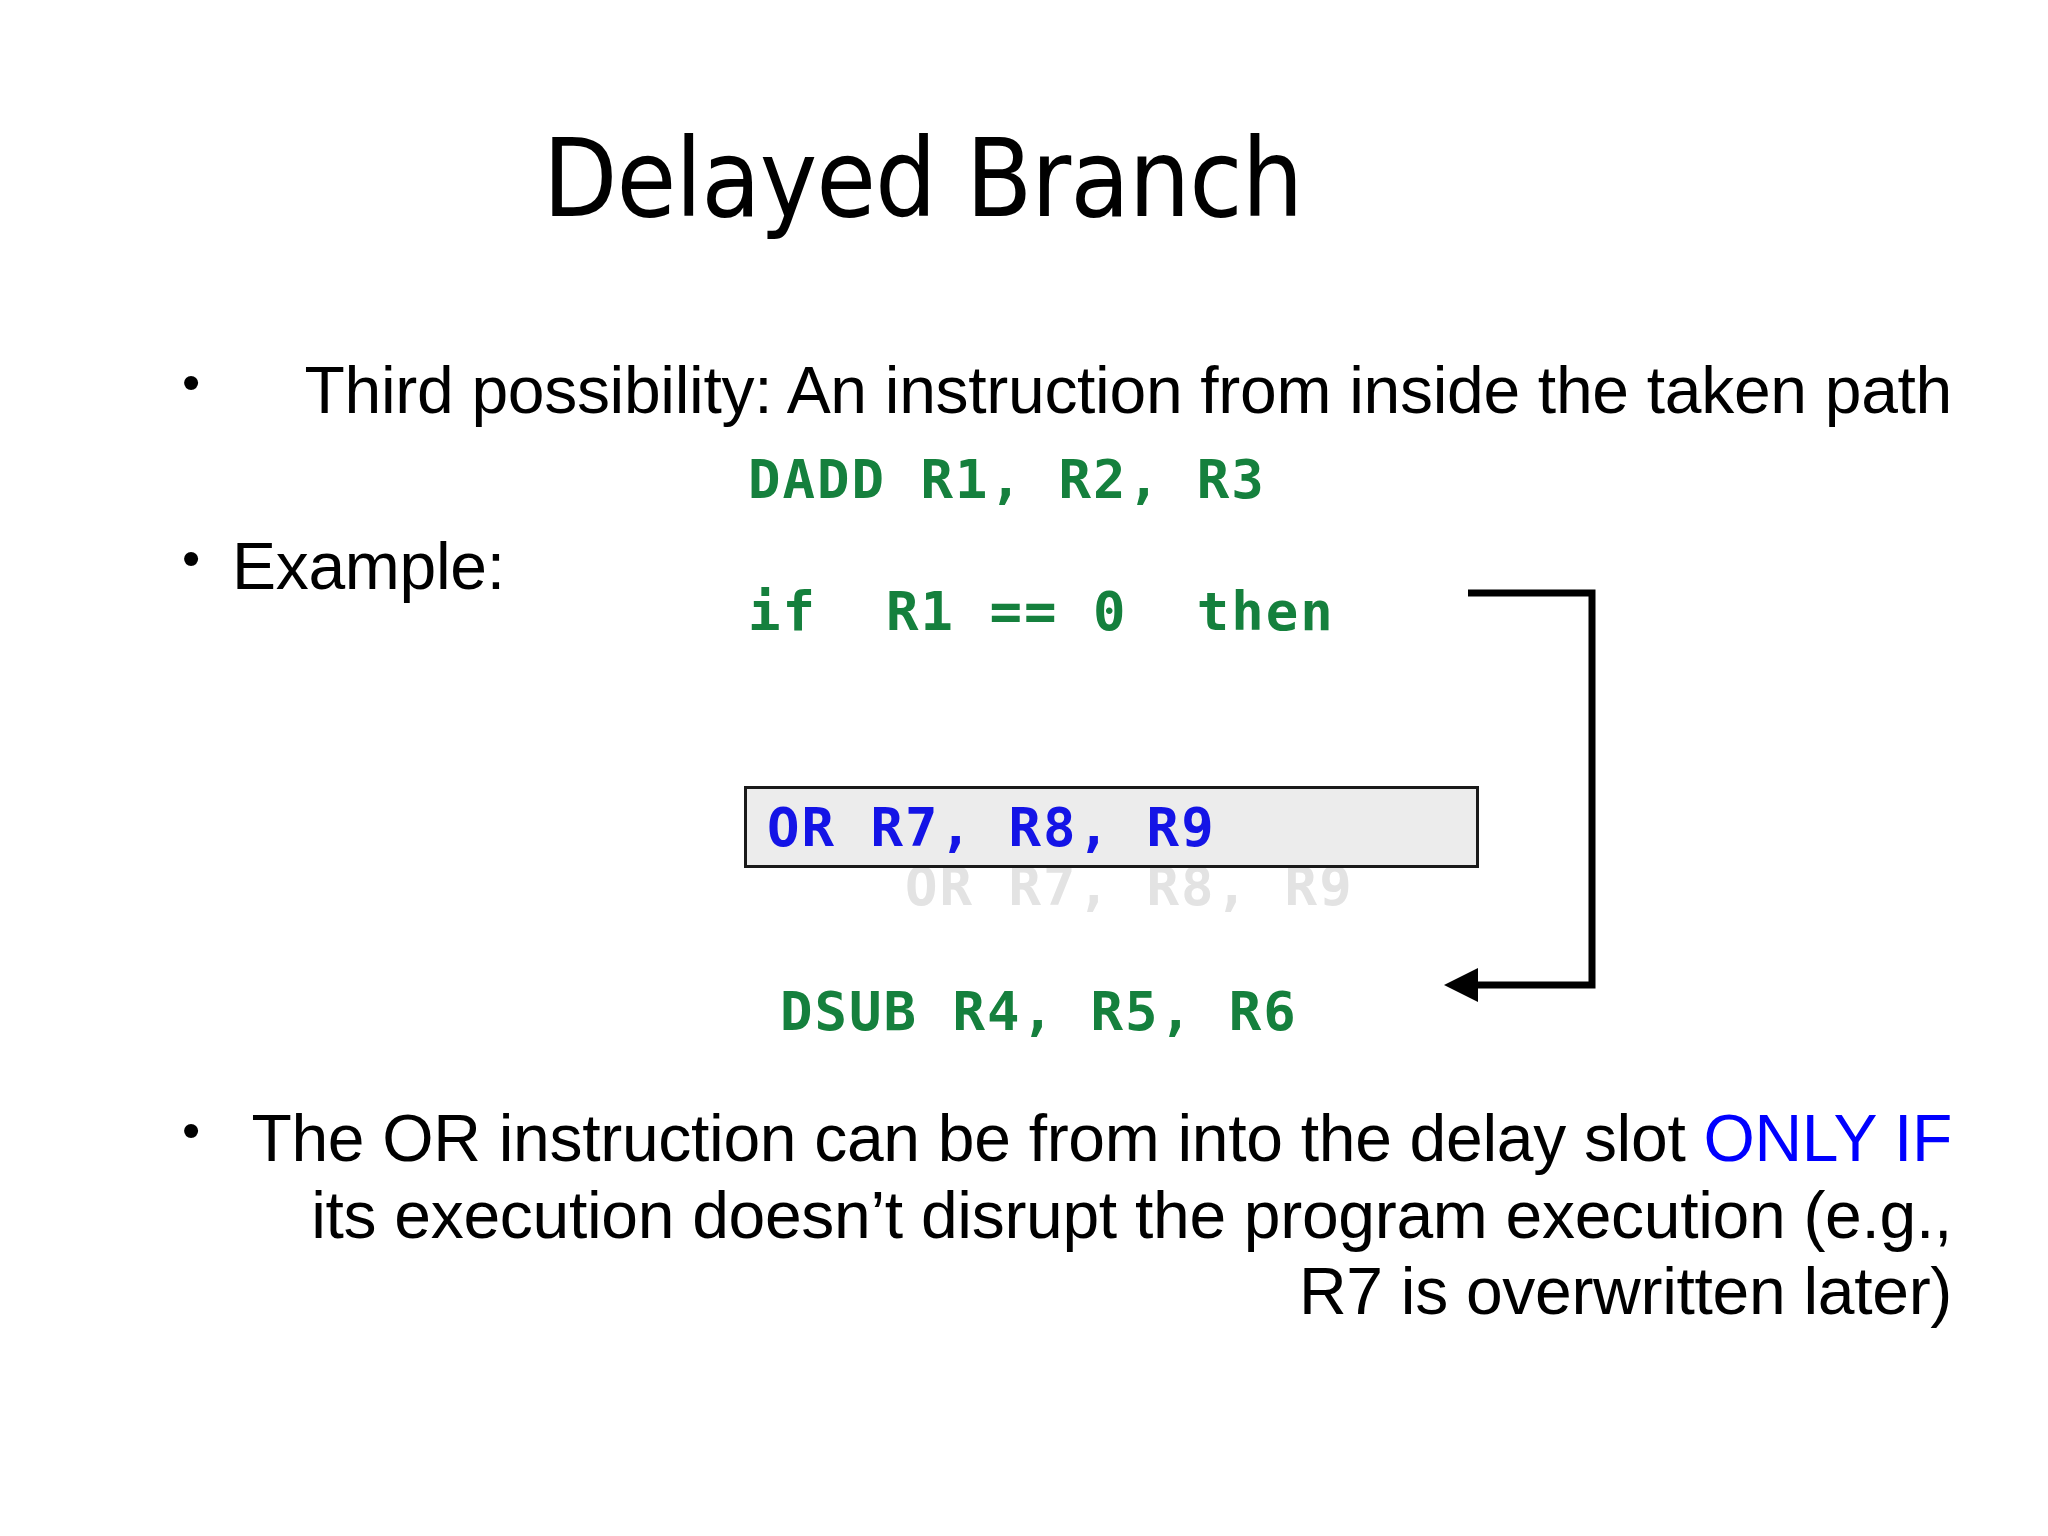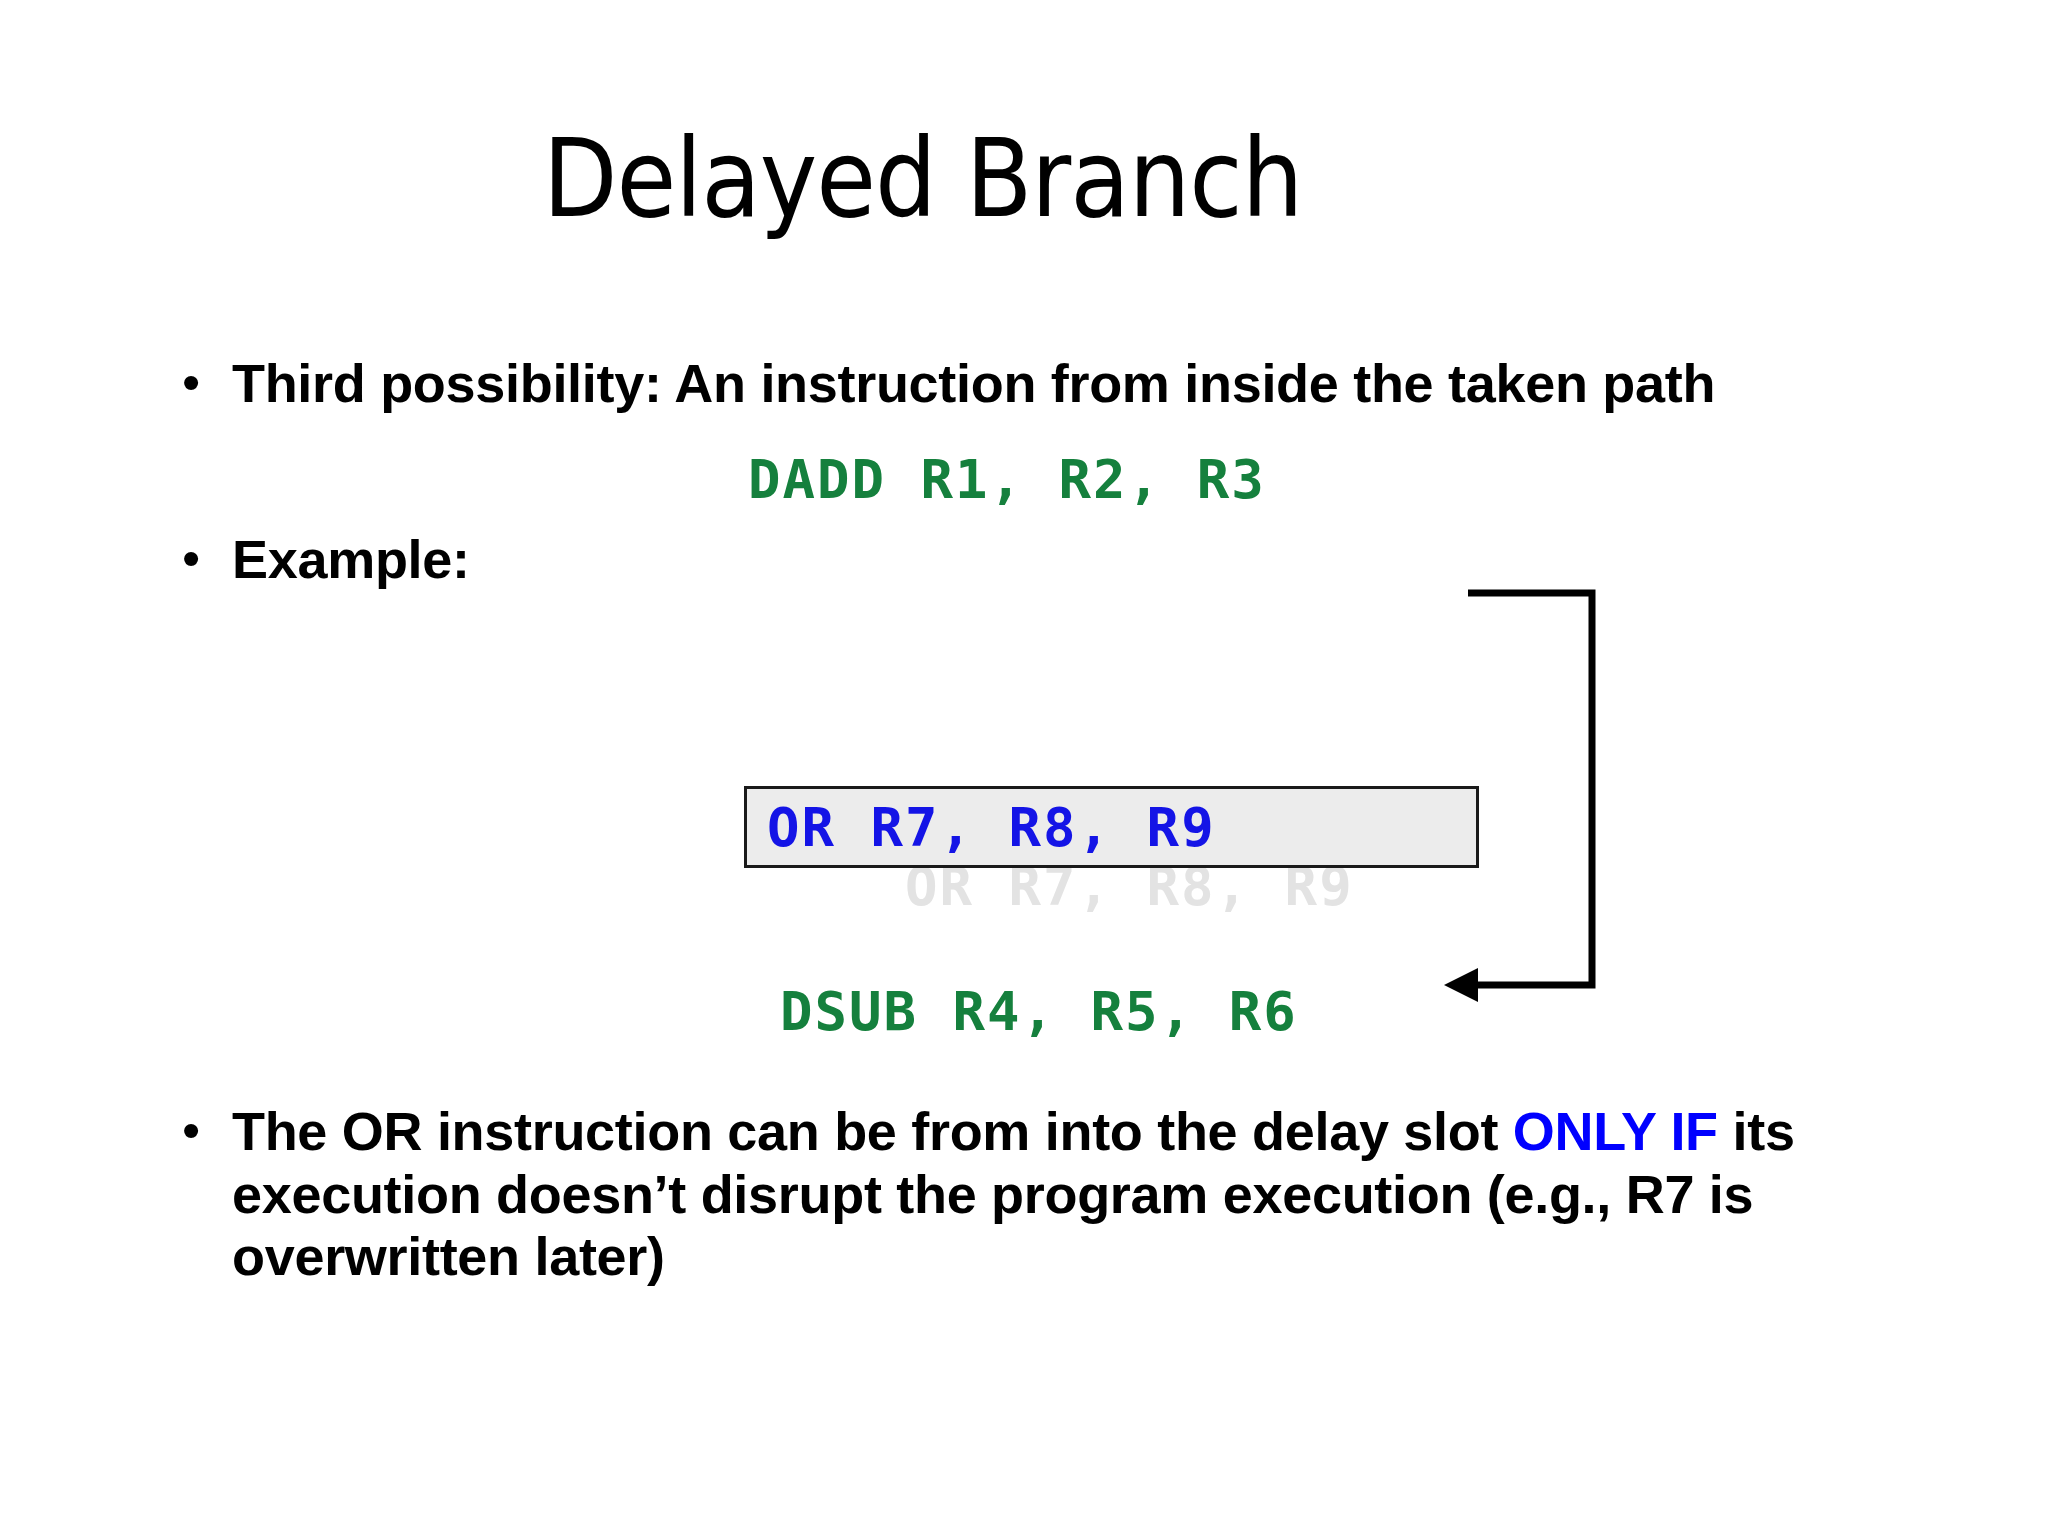--- a/index.html
+++ b/index.html
@@ -41,24 +41,25 @@
   .bullet-mark {
     width: 62px;
     flex: 0 0 62px;
     font-size: 52px;
     line-height: 1.18;
     text-align: left;
     padding-left: 12px;
     box-sizing: border-box;
   }
   .bullet-text {
-    font-size: 54px;
+    font-size: 66px;
     line-height: 1.16;
-    font-weight: 700;
+    font-weight: 400;
     letter-spacing: -0.3px;
+    text-align: right;
   }
   .blue {
     color: #0000FF;
     margin-top: 42px;
   }
 
   #bullet-1 { left: 170px; top: 352px; width: 1790px; }
   #bullet-1 .bullet-text { width: 1720px; }
   #bullet-2 { left: 170px; top: 528px; width: 800px; }
   #bullet-3 { left: 170px; top: 1100px; width: 1800px; }
@@ -136,20 +137,21 @@
     <span class="bullet-text">Third possibility: An instruction from inside the taken path</span>
   </div>
 
   <div class="bullet-row" id="bullet-2">
     <span class="bullet-mark">•</span>
     <span class="bullet-text">Example:</span>
   </div>
 
   <div class="code-line" id="code-dadd">DADD R1, R2, R3</div>
 
+  <div class="code-line" id="code-if">if  R1 == 0  then</div>
 
   <div id="code-or-ghost">OR R7, R8, R9</div>
 
   <div id="or-box">
     <span class="code-text">OR R7, R8, R9</span>
   </div>
 
   <div class="code-line" id="code-dsub">DSUB R4, R5, R6</div>
 
   <svg id="branch-arrow" viewBox="0 0 230 440">

